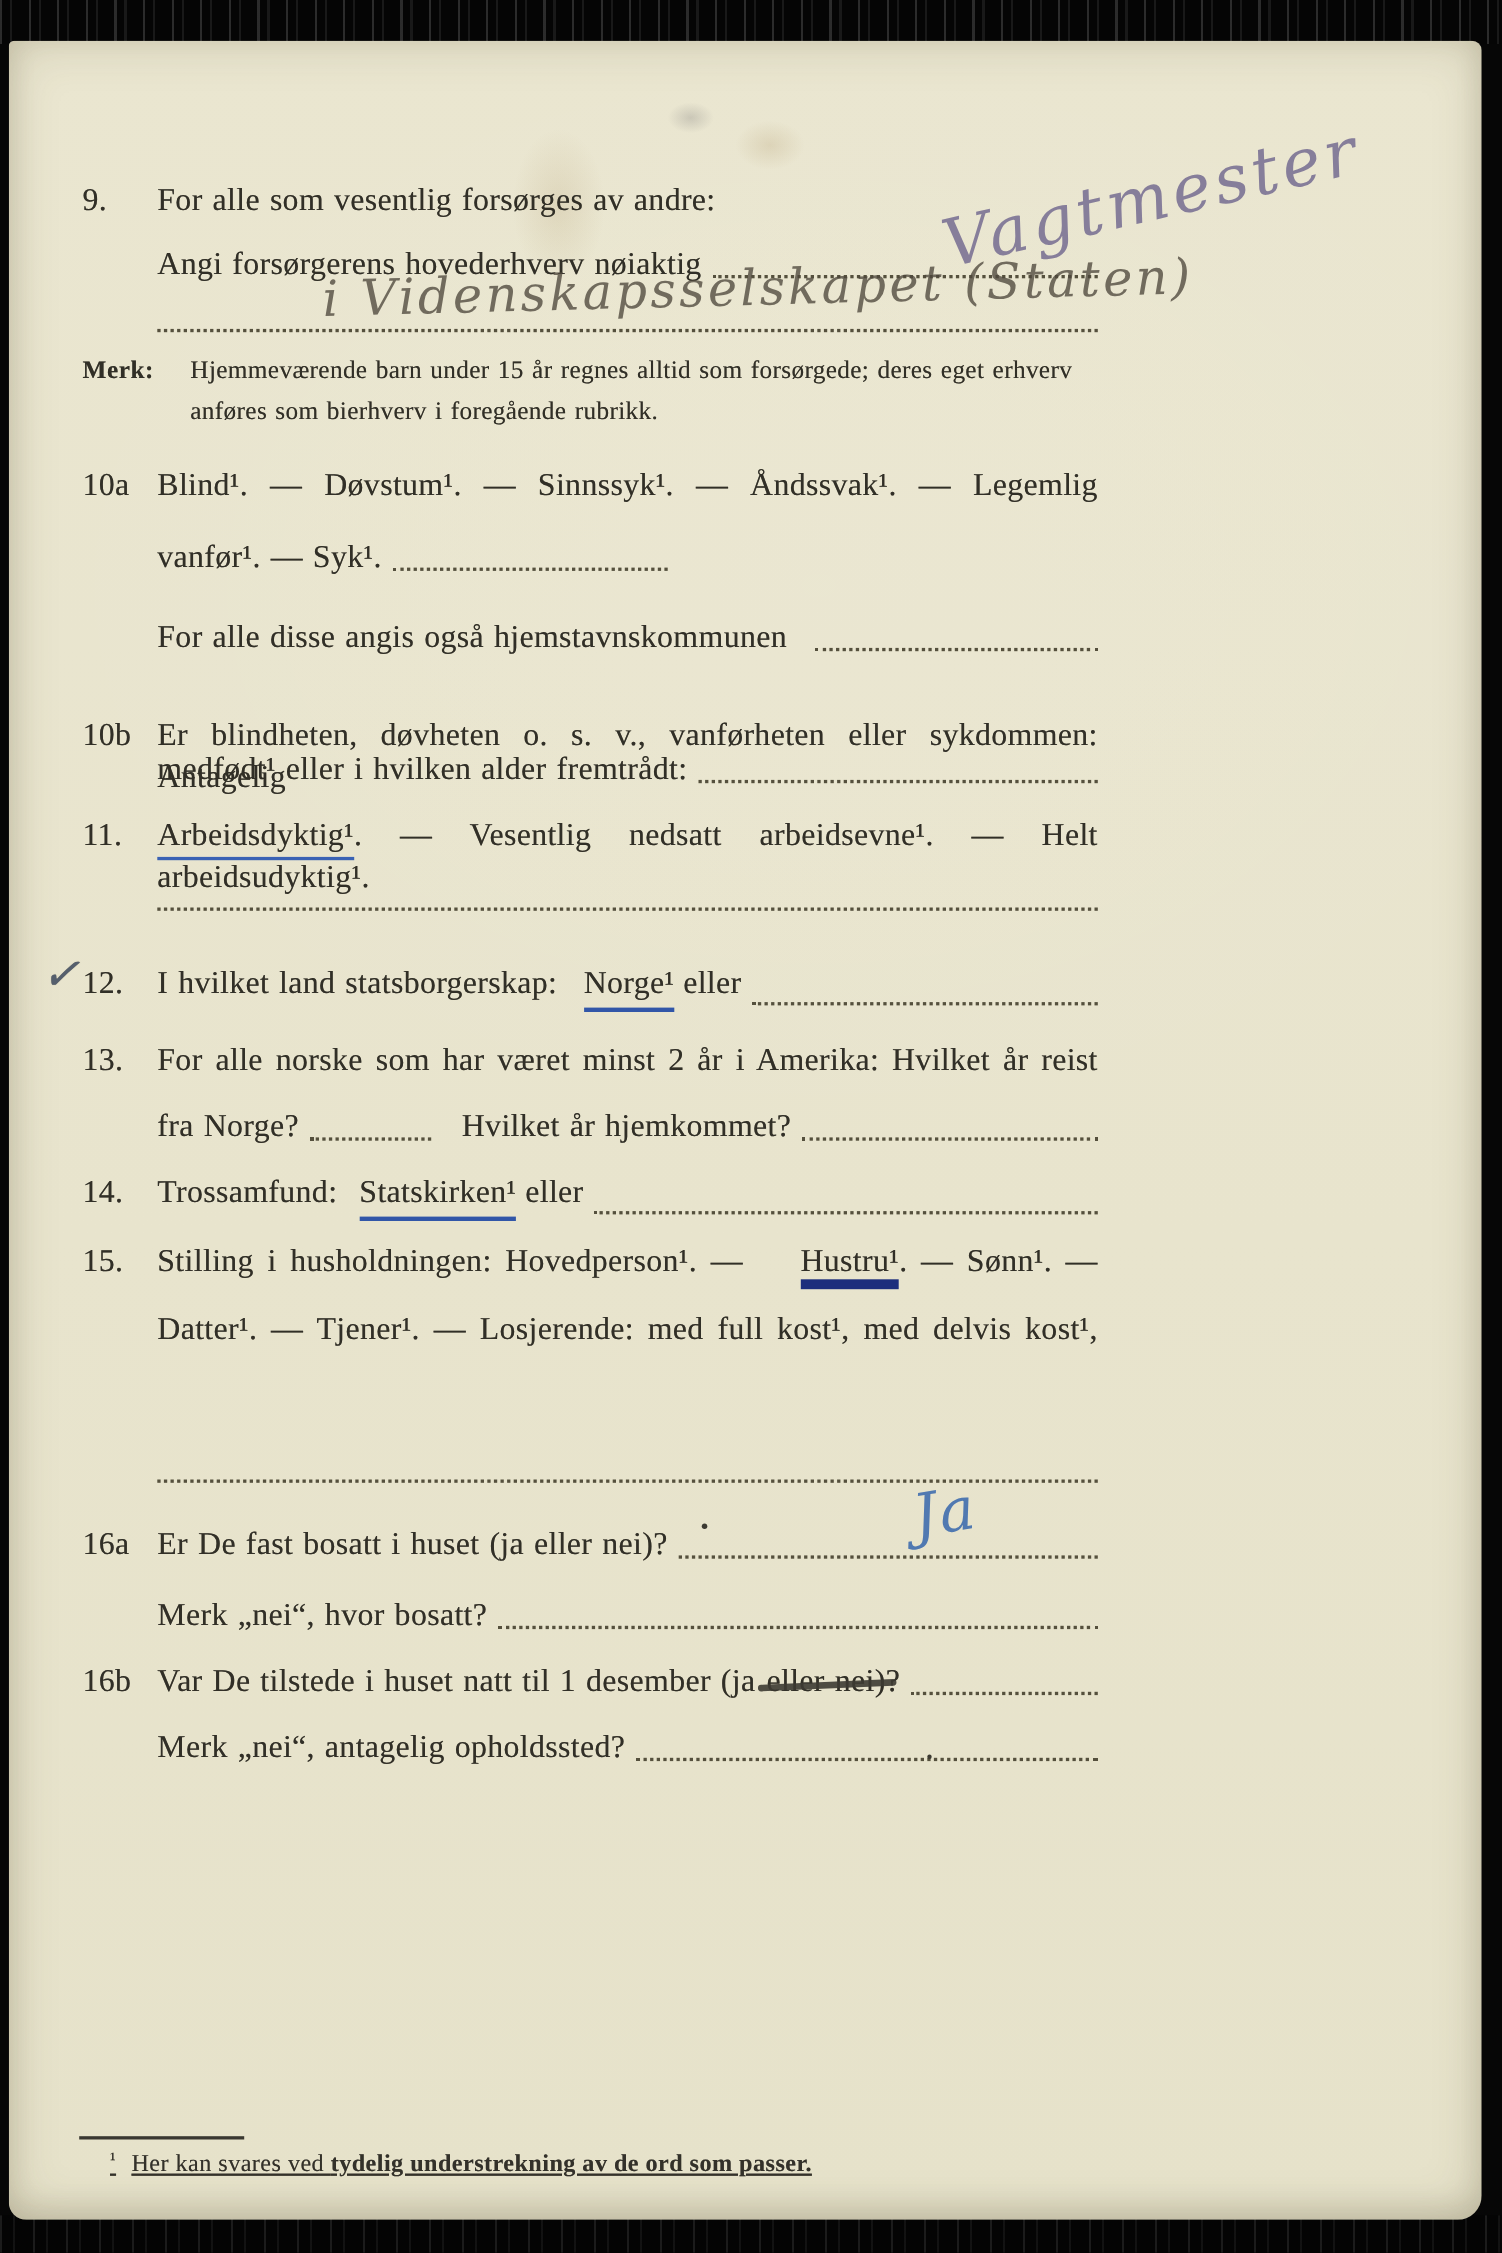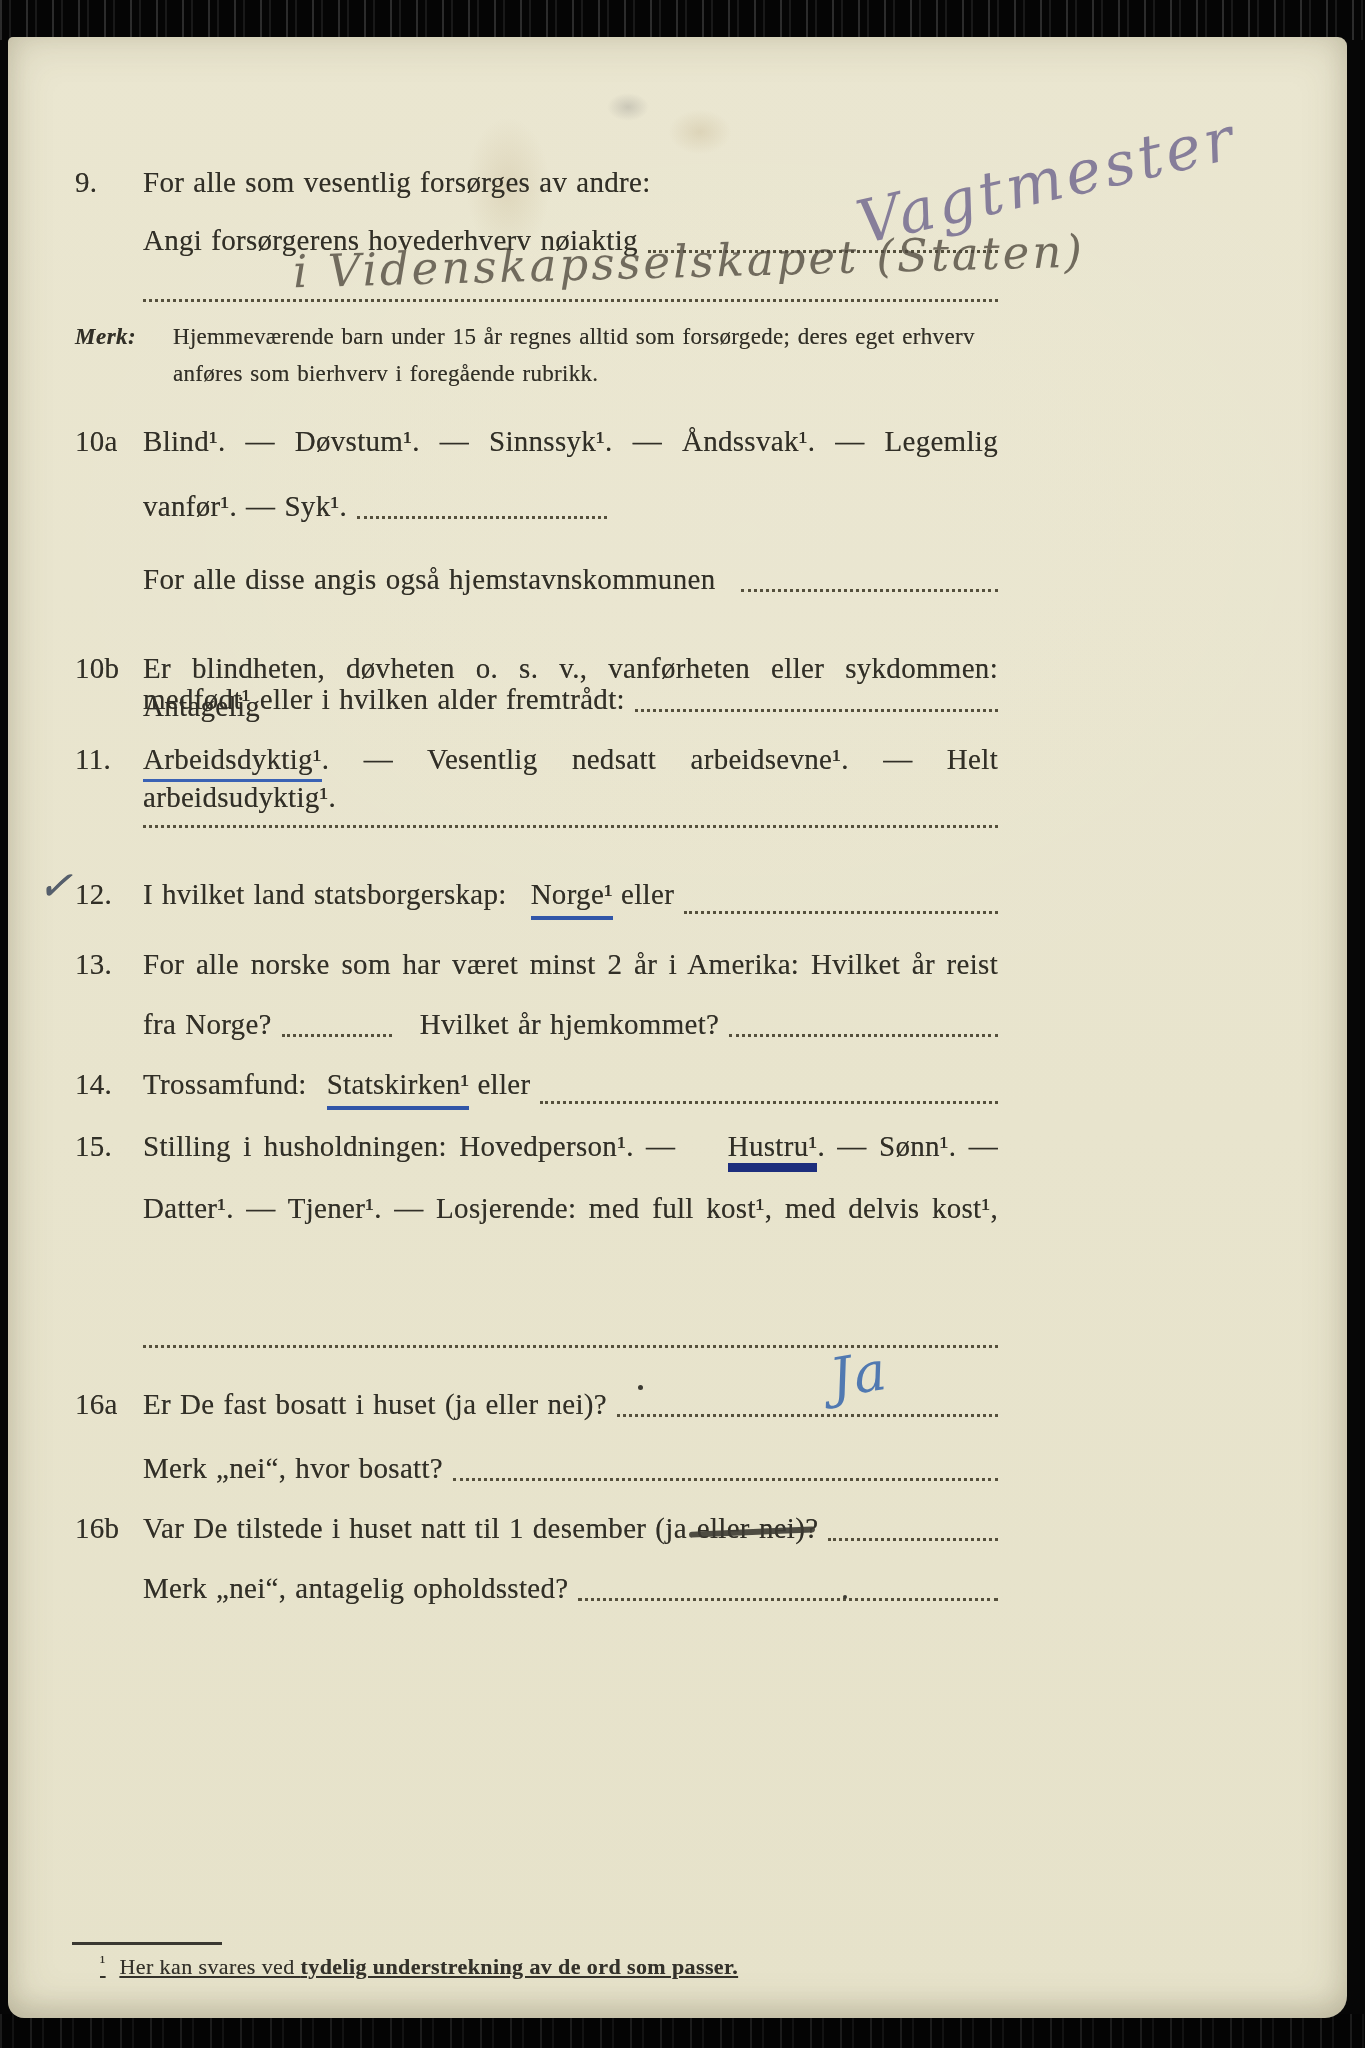--- a/index.html
+++ b/index.html
@@ -57,21 +57,21 @@
   .hr{position:absolute;left:135px;width:855px;border-top:3px dotted #55503d;height:0;}
   .u-blue{border-bottom:3px solid #3a62b4;padding-bottom:4px;}
   .u-blue2{border-bottom:4px solid #3156a8;padding-bottom:3px;margin:0 8px;}
   .u-thick{border-bottom:9px solid #1d2e7d;padding-bottom:1px;margin-left:40px;}
   .strike{position:relative;display:inline-block;margin-left:10px;}
   .strike::after{
     content:"";position:absolute;left:-8px;right:-10px;top:52%;height:6px;
     background:#3d3b33;border-radius:4px;transform:rotate(-2.5deg);opacity:.9;
   }
   .merk{font-size:23px;line-height:37px;}
-  .merk .merk-label{position:absolute;left:-68px;width:90px;font-weight:bold;letter-spacing:.5px;font-style:italic;}
+  .merk .merk-label{position:absolute;left:-68px;width:90px;font-weight:bold;letter-spacing:.5px;}
   .merk .merk-text{display:block;margin-left:30px;}
   .hand{
     position:absolute;font-family:"DejaVu Serif",serif;font-style:italic;
     white-space:nowrap;pointer-events:none;
   }
   .hand-occupation{
     left:845px;top:108px;font-size:60px;color:rgba(112,102,142,.82);
     transform:rotate(-13deg);letter-spacing:4px;
   }
   .hand-occupation2{

